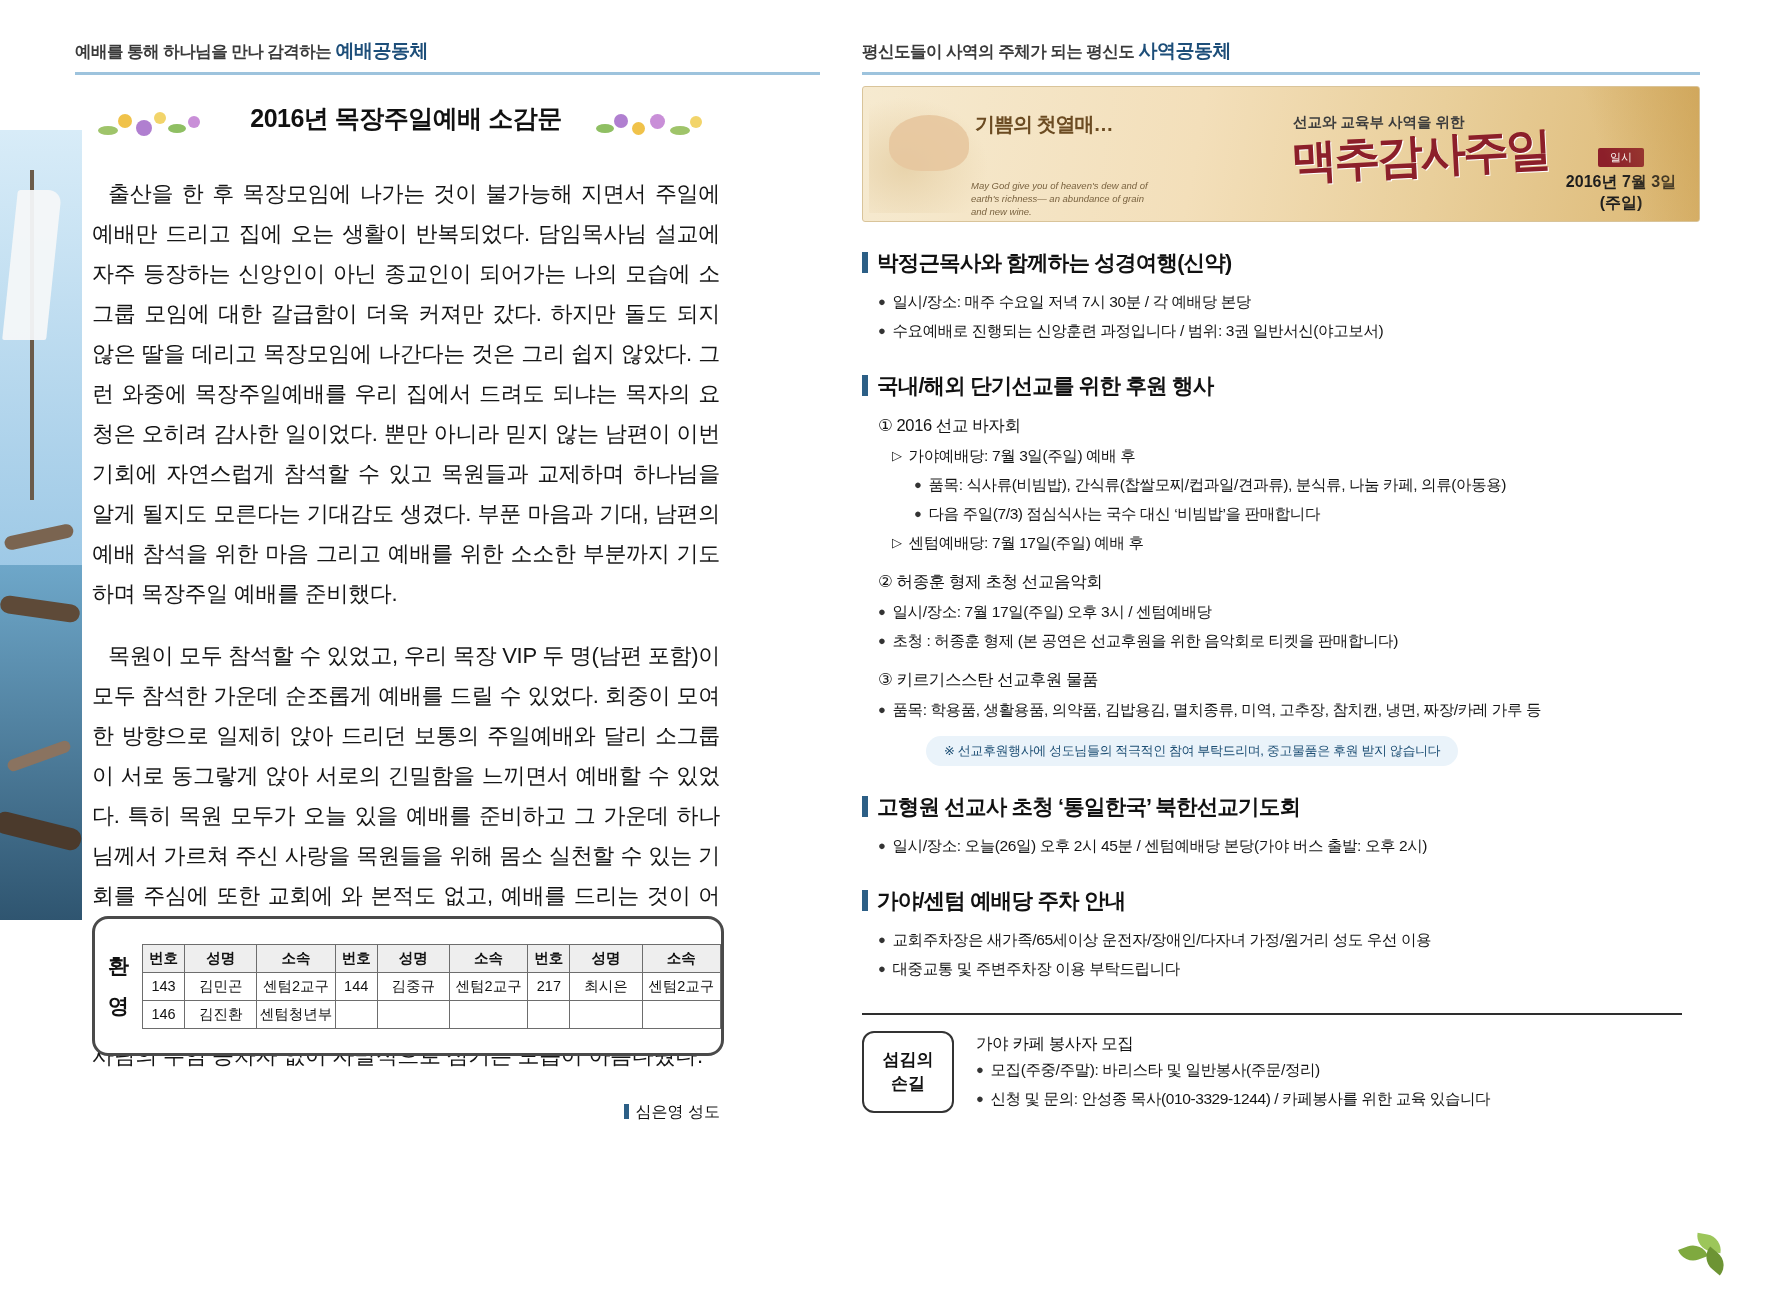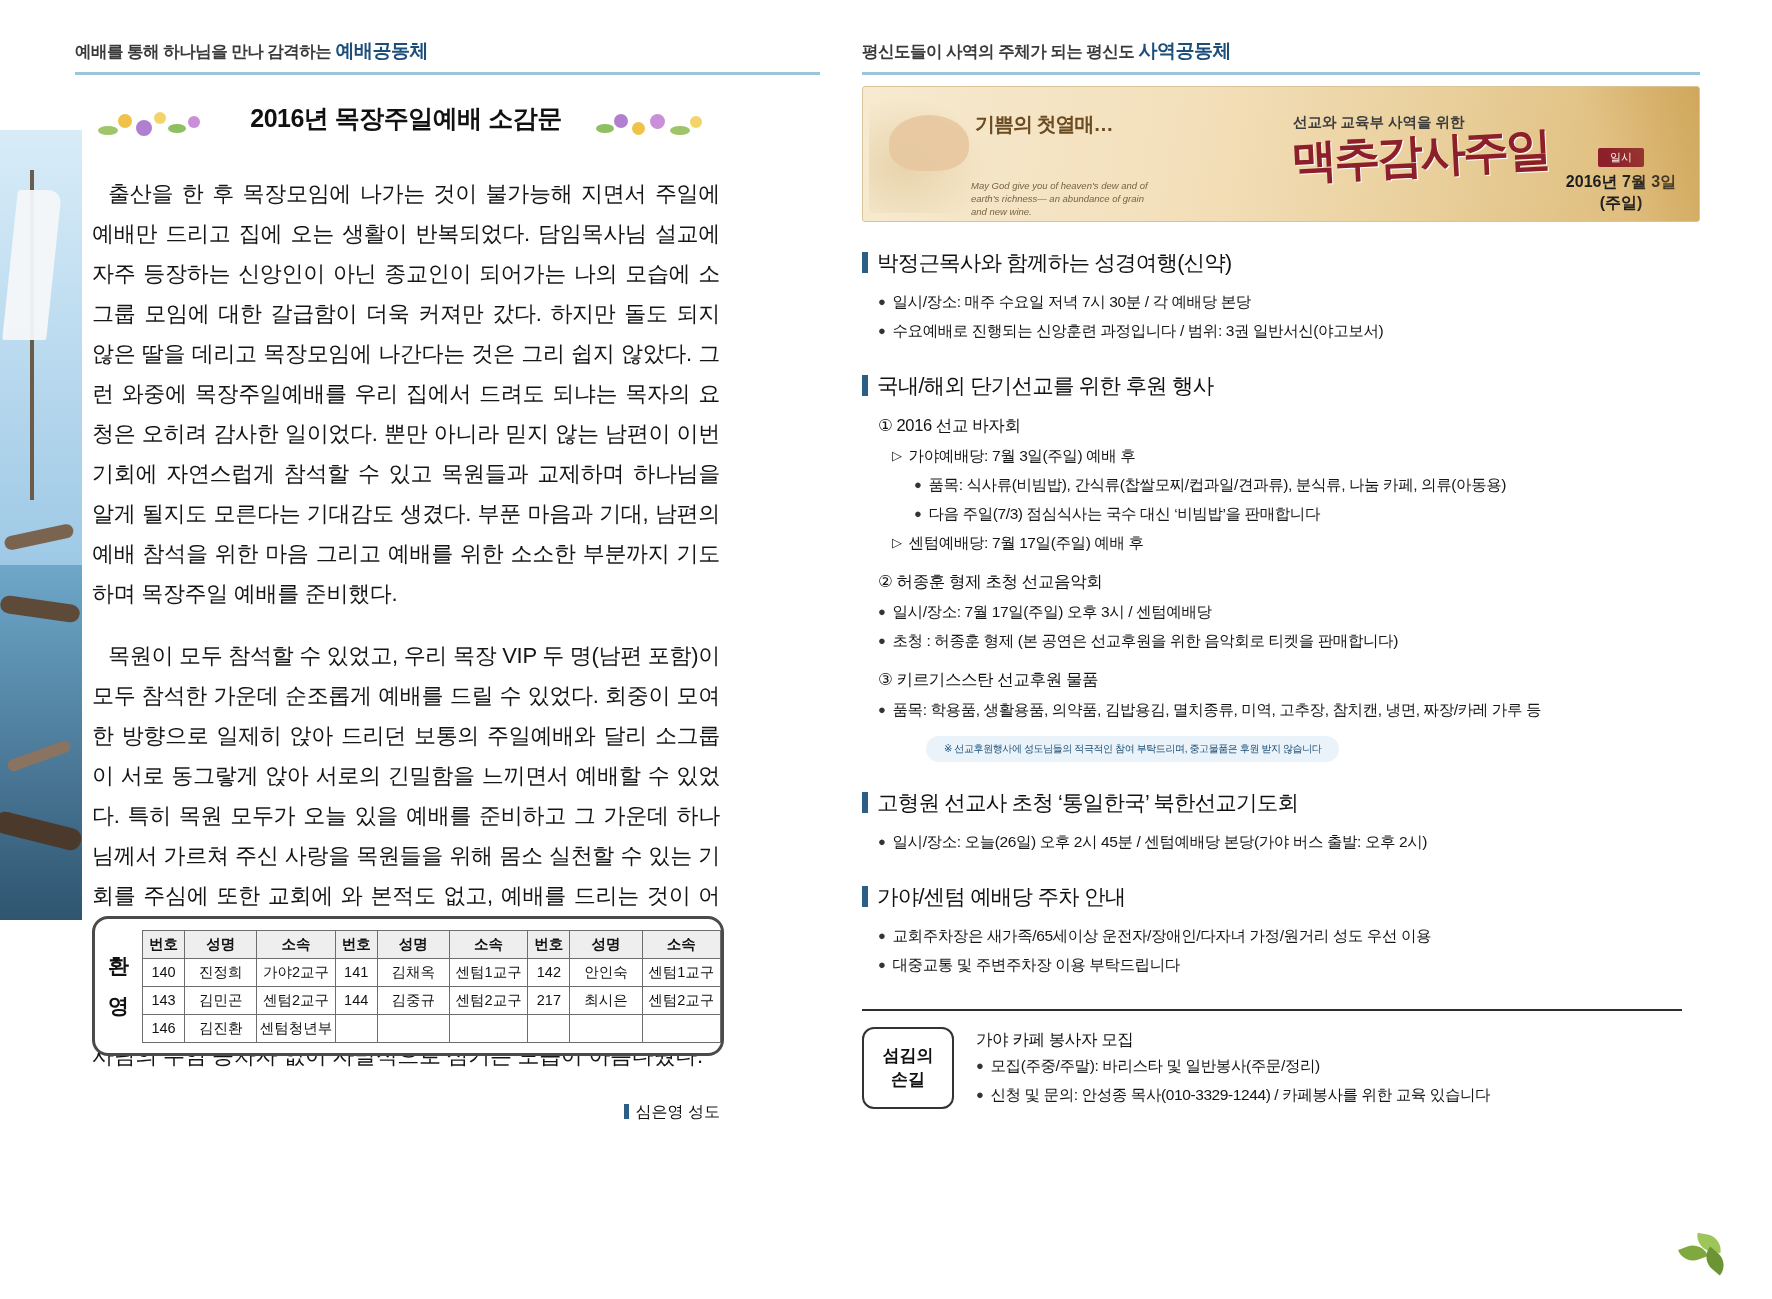--- a/index.html
+++ b/index.html
@@ -88,32 +88,32 @@
      transform: rotate(-3deg); text-shadow:1px 1px 0 #fff; }
   .banner .b-verse { position:absolute; right:150px; top:24px; width:230px; text-align:center; font-size:13px; color:#3a3a3a; line-height:20px;}
   .banner .b-verse .ref { font-size:11px; color:#5a5a5a;}
   .banner .b-datebox { position:absolute; right:14px; top:60px; width:128px; text-align:center; }
   .banner .b-datelab { display:inline-block; background:#8c1f2a; color:#fff; font-size:11px; padding:2px 12px; border-radius:2px;}
   .banner .b-date { font-size:16px; font-weight:bold; color:#1d1d1d; margin-top:5px;}
   .banner .wheatR { position:absolute; right:0; top:0; width:150px; height:136px;
      background:linear-gradient(250deg, rgba(198,152,70,.55), rgba(198,152,70,0) 60%); }
 
   .sec { margin-top:26px; }
-  .sec-title { font-size:21.5px; font-weight:normal; color:#111; letter-spacing:-0.8px; display:flex; align-items:center;}
+  .sec-title { font-size:21.5px; font-weight:bold; color:#111; letter-spacing:-0.8px; display:flex; align-items:center;}
   .sec-title .mark { display:inline-block; width:6px; height:21px; background:#2c5f86; margin-right:9px; }
   .bullets { margin:10px 0 0 16px; }
   .b-item { font-size:15.5px; line-height:29px; color:#151515; display:flex; letter-spacing:-0.4px;}
   .b-item .dot { color:#333; margin-right:7px; font-size:13px; line-height:29px;}
   .b-item .tri { margin-right:7px; font-size:13px; line-height:29px;}
   .indent1 { margin-left:14px; }
   .indent2 { margin-left:36px; }
   .numline { font-size:16.5px; line-height:31px; color:#111; margin-top:9px; letter-spacing:-0.4px;}
   .note {
     display:inline-block; margin:12px 0 0 48px; padding:6px 18px; border-radius:16px;
-    background:#eaf3fa; color:#1b4d73; font-size:10px; letter-spacing:-0.4px;
+    background:#eaf3fa; color:#1b4d73; font-size:13px; letter-spacing:-0.4px;
   }
   .divider { height:2px; background:#2e2e2e; margin:30px 0 16px 0; width:820px; }
 
   .serve { display:flex; align-items:flex-start; margin-top:6px;}
   .serve-badge {
     width:92px; height:82px; border:2px solid #333; border-radius:12px;
     display:flex; flex-direction:column; align-items:center; justify-content:center;
     font-size:17px; font-weight:bold; line-height:24px; color:#111; flex:none;
   }
   .serve-body { margin-left:22px; padding-top:2px;}
@@ -189,31 +189,20 @@
           <th class="w-num">번호</th>
           <th class="w-name">성명</th>
           <th class="w-grp">소속</th>
           <th class="w-num">번호</th>
           <th class="w-name">성명</th>
           <th class="w-grp">소속</th>
         </tr>
       </thead>
       <tbody>
         <tr>
-          <td>140</td>
-          <td>진정희</td>
-          <td>가야2교구</td>
-          <td>141</td>
-          <td>김채옥</td>
-          <td>센텀1교구</td>
-          <td>142</td>
-          <td>안인숙</td>
-          <td>센텀1교구</td>
-        </tr>
-        <tr>
           <td>143</td>
           <td>김민곤</td>
           <td>센텀2교구</td>
           <td>144</td>
           <td>김중규</td>
           <td>센텀2교구</td>
           <td>217</td>
           <td>최시은</td>
           <td>센텀2교구</td>
         </tr>

